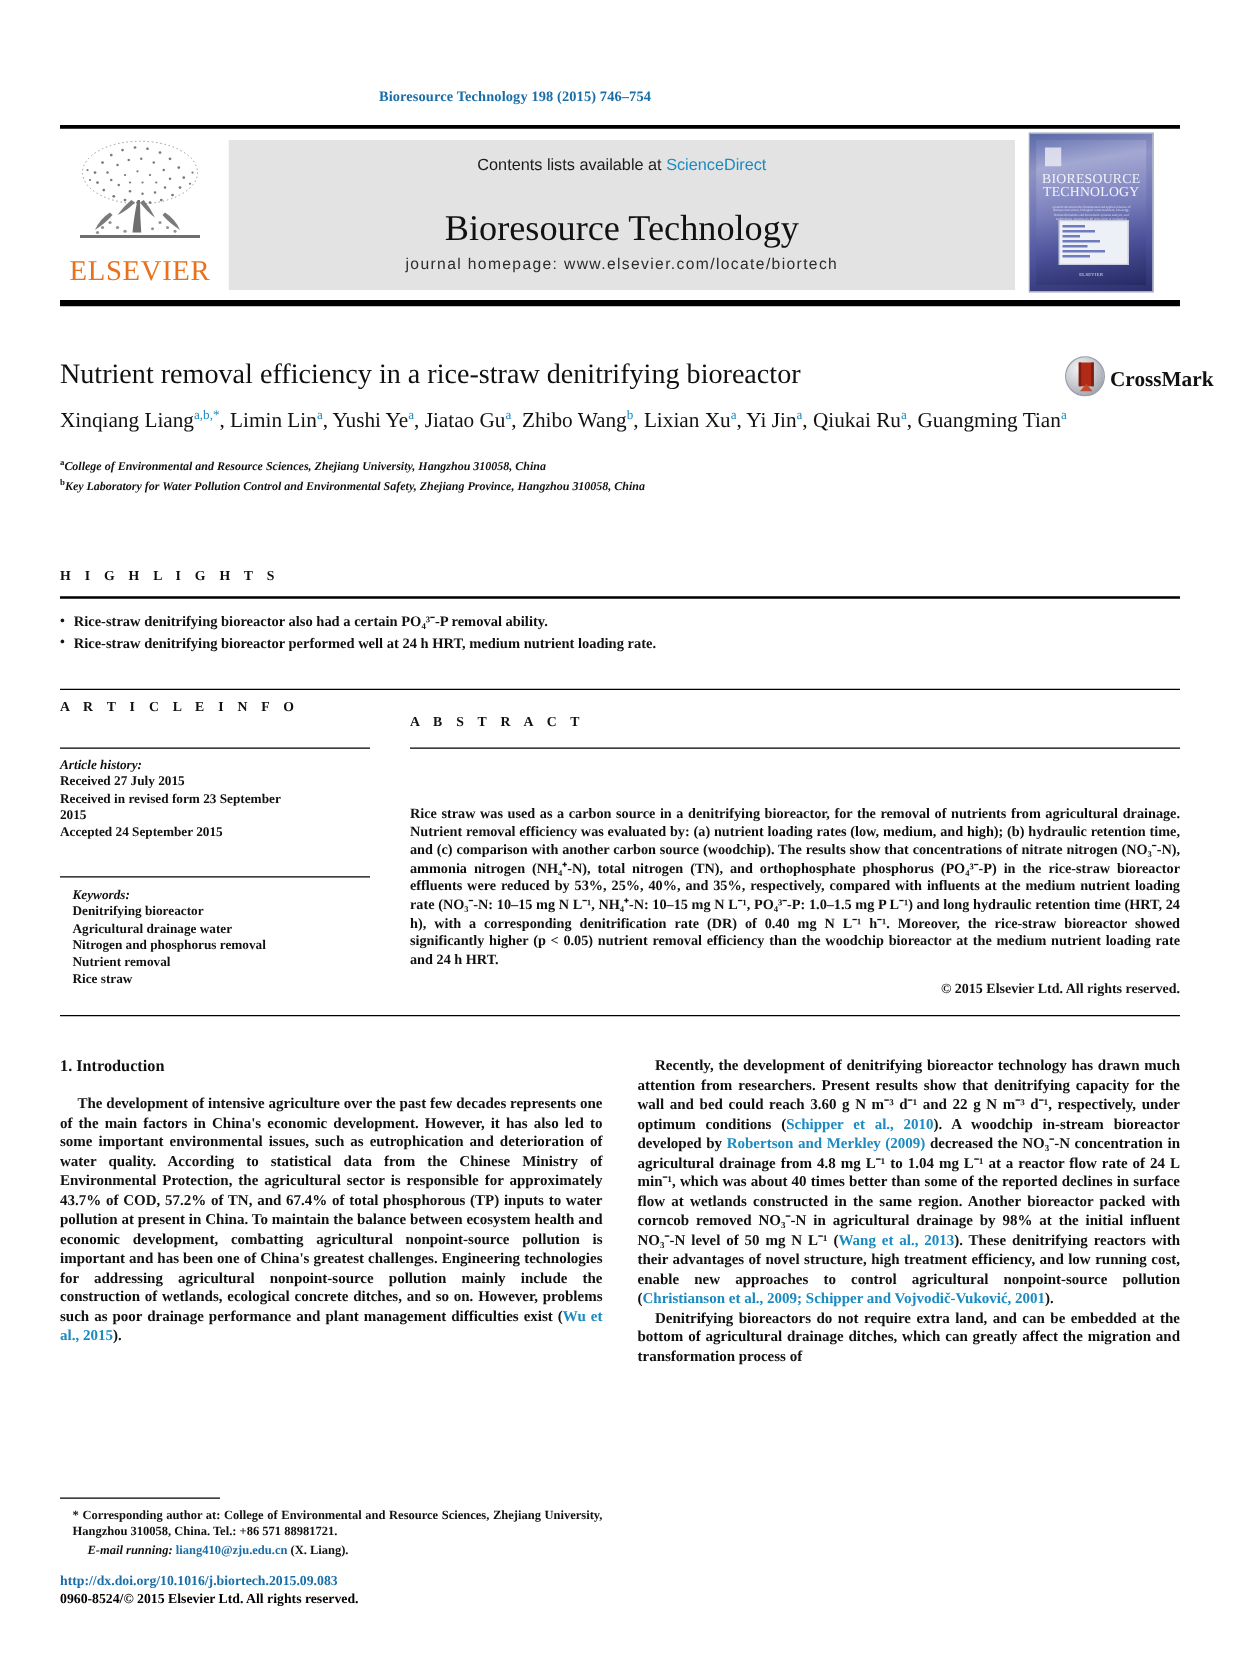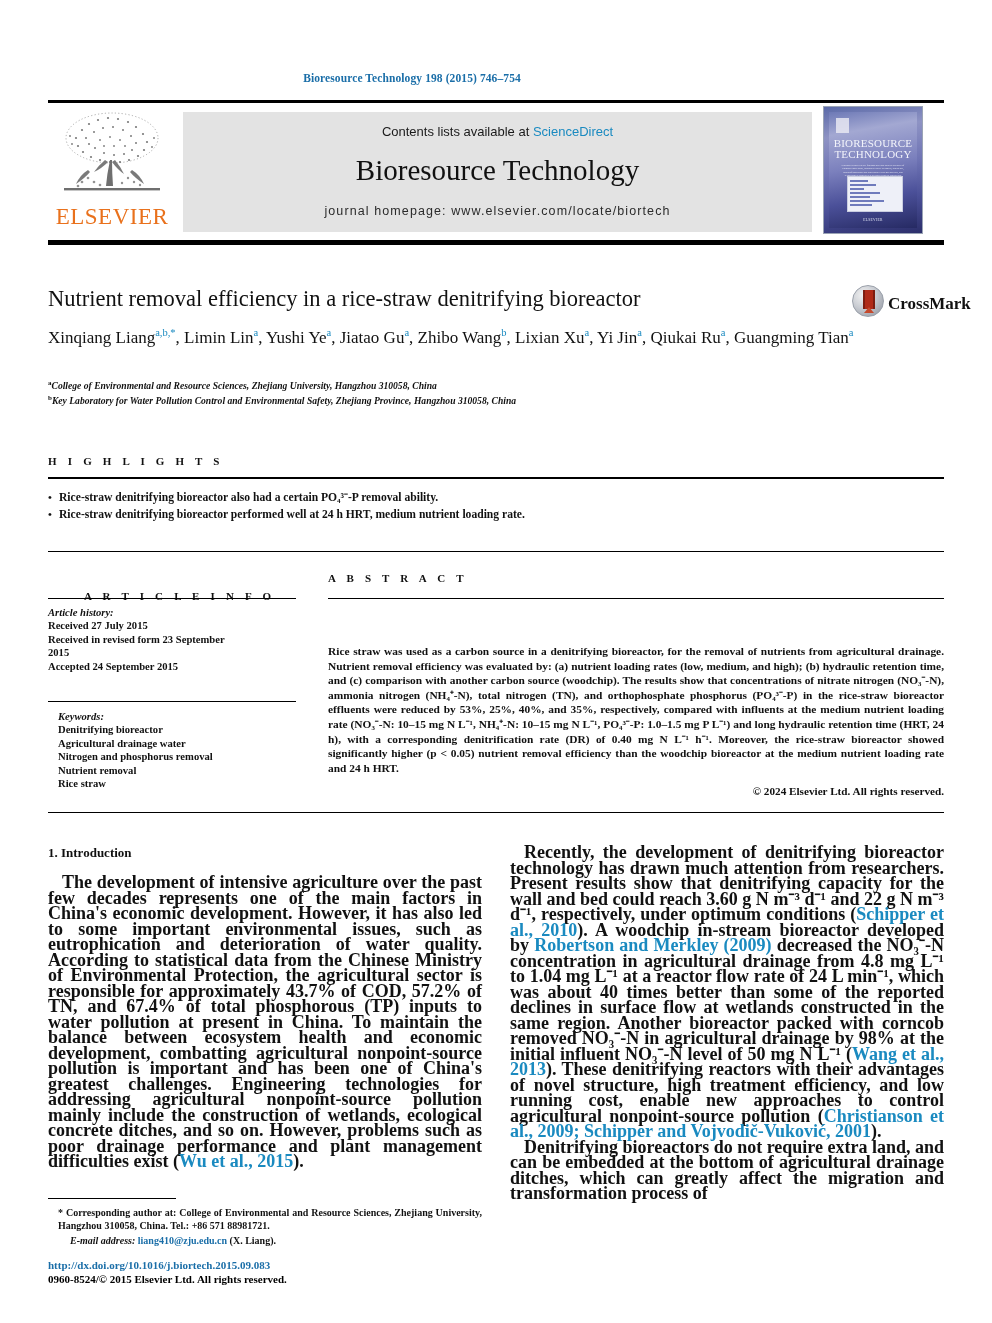--- a/index.html
+++ b/index.html
@@ -74,21 +74,21 @@
     left: 0; top: 12px;
     width: 629px;
     text-align: center;
     font-family: "Liberation Sans", sans-serif;
     font-size: 13px;
     color: #1a1a1a;
   }
   .contents-line .sd-link { color: #1a8ac0; }
   .journal-title {
     position: absolute;
-    left: 0; top: 42px;
+    left: 0; top: 55px;
     width: 629px;
     text-align: center;
     font-family: "Liberation Serif", serif;
     font-size: 29px;
     color: #111;
   }
   .homepage-line {
     position: absolute;
     left: 0; top: 92px;
     width: 629px;
@@ -190,21 +190,21 @@
   .authors {
     margin-top: 10px;
     font-family: "Liberation Serif", serif;
     font-size: 17px;
     line-height: 22px;
     color: #111;
     width: 880px;
   }
   .authors sup { color: #1a8ac0; font-size: 10.5px; }
   .affiliations {
-    margin-top: 28px;
+    margin-top: 16px;
     font-family: "Liberation Serif", serif;
     font-style: italic;
     font-weight: bold;
     font-size: 9.6px;
     line-height: 12.5px;
     color: #111;
   }
   .affiliations sup { font-size: 7px; font-style: normal; }
 
   
@@ -276,21 +276,21 @@
   .sec-title {
     font-family: "Liberation Serif", serif;
     font-weight: bold;
     font-size: 13px;
     color: #111;
     margin-bottom: 14px;
   }
   .para {
     font-family: "Liberation Serif", serif;
     font-weight: bold;
-    font-size: 18px;
+    font-size: 12px;
     line-height: 15.5px;
     text-align: justify;
     color: #111;
     text-indent: 14px;
     margin: 0;
   }
   .para + .para { margin-top: 0; }
   .cite { color: #1a8ac0; }
 
   
@@ -454,21 +454,21 @@
   <div class="sec-label" style="position:absolute;left:48px;top:455px;">H I G H L I G H T S</div>
   <div class="rule-med" style="left:48px;top:477px;width:896px;"></div>
   <div class="highlights" style="top:490px;">
     <ul class="hl-list">
         <li>Rice-straw denitrifying bioreactor also had a certain PO₄³⁻-P removal ability.</li>
         <li>Rice-straw denitrifying bioreactor performed well at 24 h HRT, medium nutrient loading rate.</li>
       </ul>
   </div>
   <div class="rule-thin" style="left:48px;top:551px;width:896px;"></div>
 
-  <div class="sec-label" style="position:absolute;left:48px;top:590px;margin-left:36px;">A R T I C L E   I N F O</div>
+  <div class="sec-label" style="position:absolute;left:48px;top:560px;">A R T I C L E   I N F O</div>
   <div class="sec-label" style="position:absolute;left:328px;top:572px;">A B S T R A C T</div>
 
   <div class="rule-thin" style="left:48px;top:598px;width:248px;"></div>
   <div class="rule-thin" style="left:328px;top:598px;width:616px;"></div>
 
   <div class="info-col" style="top:606px;">
     <div class="info-body">
       <div class="info-head">Article history:</div>
       <div>
           <div>Received 27 July 2015</div>
@@ -485,39 +485,39 @@
           <div>Agricultural drainage water</div>
           <div>Nitrogen and phosphorus removal</div>
           <div>Nutrient removal</div>
           <div>Rice straw</div>
         </div>
     </div>
   </div>
 
   <div class="abs-col" style="top:606px;">
     <div class="abs-body">Rice straw was used as a carbon source in a denitrifying bioreactor, for the removal of nutrients from agricultural drainage. Nutrient removal efficiency was evaluated by: (a) nutrient loading rates (low, medium, and high); (b) hydraulic retention time, and (c) comparison with another carbon source (woodchip). The results show that concentrations of nitrate nitrogen (NO₃⁻-N), ammonia nitrogen (NH₄⁺-N), total nitrogen (TN), and orthophosphate phosphorus (PO₄³⁻-P) in the rice-straw bioreactor effluents were reduced by 53%, 25%, 40%, and 35%, respectively, compared with influents at the medium nutrient loading rate (NO₃⁻-N: 10–15 mg N L⁻¹, NH₄⁺-N: 10–15 mg N L⁻¹, PO₄³⁻-P: 1.0–1.5 mg P L⁻¹) and long hydraulic retention time (HRT, 24 h), with a corresponding denitrification rate (DR) of 0.40 mg N L⁻¹ h⁻¹. Moreover, the rice-straw bioreactor showed significantly higher (p &lt; 0.05) nutrient removal efficiency than the woodchip bioreactor at the medium nutrient loading rate and 24 h HRT.</div>
-    <div class="abs-copy">© 2024 Elsevier Ltd. All rights reserved.</div>
+    <div class="abs-copy">© 2015 Elsevier Ltd. All rights reserved.</div>
   </div>
 
   <div class="rule-thin" style="left:48px;top:812px;width:896px;"></div>
 
   <div class="body-left">
     <div class="sec-title">1. Introduction</div>
     <p class="para"><span>The development of intensive agriculture over the past few decades represents one of the main factors in China's economic development. However, it has also led to some important environmental issues, such as eutrophication and deterioration of water quality. According to statistical data from the Chinese Ministry of Environmental Protection, the agricultural sector is responsible for approximately 43.7% of COD, 57.2% of TN, and 67.4% of total phosphorous (TP) inputs to water pollution at present in China. To maintain the balance between ecosystem health and economic development, combatting agricultural nonpoint-source pollution is important and has been one of China's greatest challenges. Engineering technologies for addressing agricultural nonpoint-source pollution mainly include the construction of wetlands, ecological concrete ditches, and so on. However, problems such as poor drainage performance and plant management difficulties exist (</span><span class="cite">Wu et al., 2015</span><span>).</span></p>
   </div>
 
   <div class="body-right">
     <p class="para"><span>Recently, the development of denitrifying bioreactor technology has drawn much attention from researchers. Present results show that denitrifying capacity for the wall and bed could reach 3.60 g N m⁻³ d⁻¹ and 22 g N m⁻³ d⁻¹, respectively, under optimum conditions (</span><span class="cite">Schipper et al., 2010</span><span>). A woodchip in-stream bioreactor developed by </span><span class="cite">Robertson and Merkley (2009)</span><span> decreased the NO₃⁻-N concentration in agricultural drainage from 4.8 mg L⁻¹ to 1.04 mg L⁻¹ at a reactor flow rate of 24 L min⁻¹, which was about 40 times better than some of the reported declines in surface flow at wetlands constructed in the same region. Another bioreactor packed with corncob removed NO₃⁻-N in agricultural drainage by 98% at the initial influent NO₃⁻-N level of 50 mg N L⁻¹ (</span><span class="cite">Wang et al., 2013</span><span>). These denitrifying reactors with their advantages of novel structure, high treatment efficiency, and low running cost, enable new approaches to control agricultural nonpoint-source pollution (</span><span class="cite">Christianson et al., 2009; Schipper and Vojvodič-Vuković, 2001</span><span>).</span></p>
     <p class="para">Denitrifying bioreactors do not require extra land, and can be embedded at the bottom of agricultural drainage ditches, which can greatly affect the migration and transformation process of</p>
   </div>
 
   <div class="footnote-rule"></div>
   <div class="footnote">
     <div class="lead">* Corresponding author at: College of Environmental and Resource Sciences, Zhejiang University, Hangzhou 310058, China. Tel.: +86 571 88981721.</div>
-    <div class="email-line"><em>E-mail address:</em> <span class="link">liang410@zju.edu.cn</span> <span>(X. Liang).</span></div>
+    <div class="email-line"><em>E-mail running:</em> <span class="link">liang410@zju.edu.cn</span> <span>(X. Liang).</span></div>
   </div>
 
   <div class="doi-block">
     <div class="doi-link">http://dx.doi.org/10.1016/j.biortech.2015.09.083</div>
     <div>0960-8524/© 2015 Elsevier Ltd. All rights reserved.</div>
   </div>
 
 </div>
 
 </body></html>

